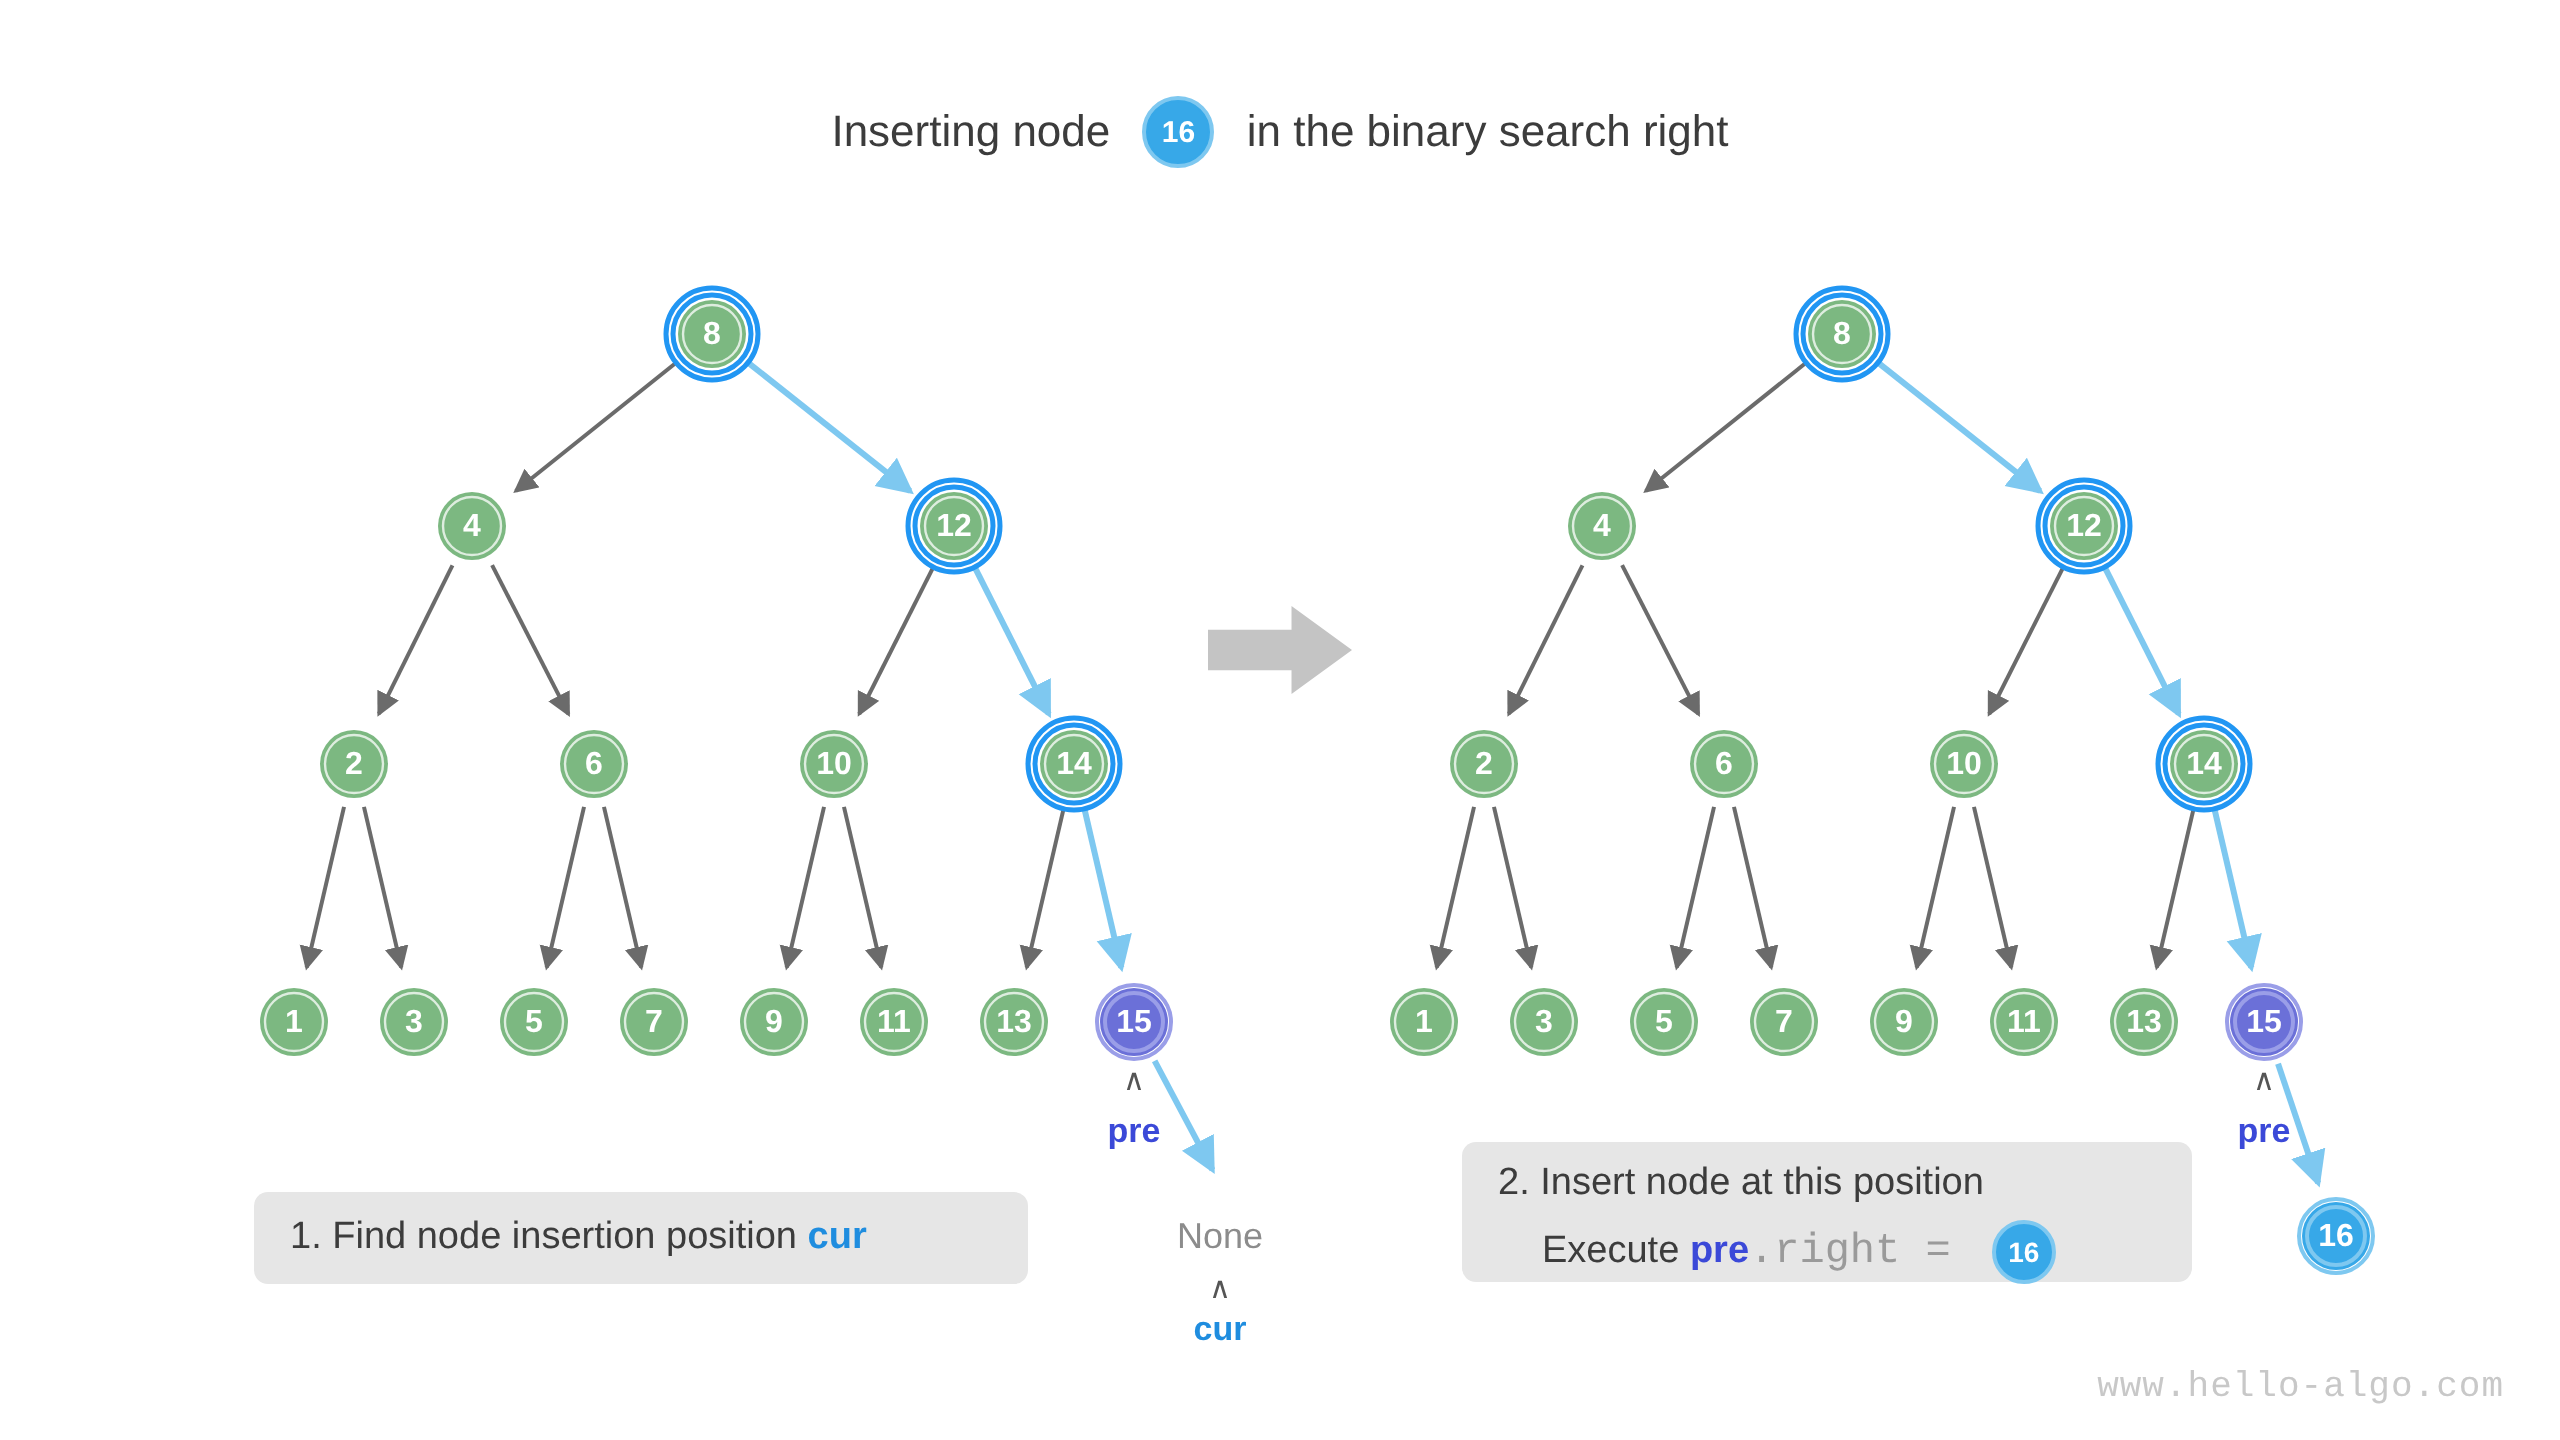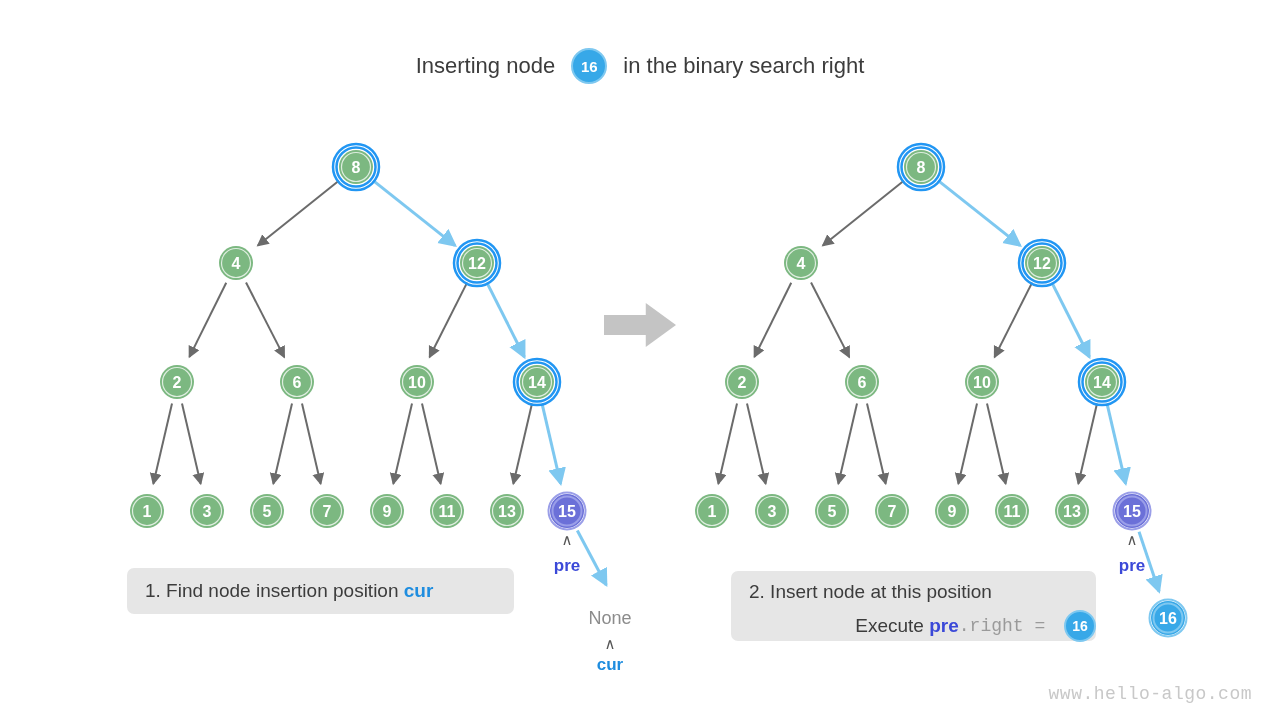--- a/index.html
+++ b/index.html
@@ -37,32 +37,32 @@
   
   .caption{
     position:absolute;
     background:#e6e6e6;
     border-radius:7px;
     color:#3c3c3c;
     font-size:19px;
     box-sizing:border-box;
   }
   #caption-left{
-    left:127px;top:568px;width:387px;height:46px;
+    left:127px;top:596px;width:387px;height:46px;
     display:flex;align-items:center;padding-left:18px;
   }
   #caption-right{
     left:731px;top:571px;width:365px;height:70px;
     padding:4px 0 0 18px;
   }
   .cap-line{display:flex;align-items:center;height:34px;white-space:pre;}
-  .cap-line.indent{padding-left:22px;justify-content:flex-end;}
+  .cap-line.indent{padding-left:22px;}
   .kw-cur{color:#1f8ddf;font-weight:700;}
   .kw-pre{color:#3b49d8;font-weight:700;}
-  .mono-dim{color:#9a9a9a;font-family:"Liberation Mono", monospace;font-size:18px;}
+  .mono-dim{color:#9a9a9a;font-family:"Liberation Mono", monospace;font-size:21px;}
   .badge-inline{
     width:32px;height:32px;border-radius:50%;
     display:inline-flex;align-items:center;justify-content:center;
     font-size:14px;font-weight:700;color:#fff;
     background:#37a8e8;border:2px solid #7ec8f0;
     box-sizing:border-box;margin-left:8px;
   }
 
   
   .ptr{

